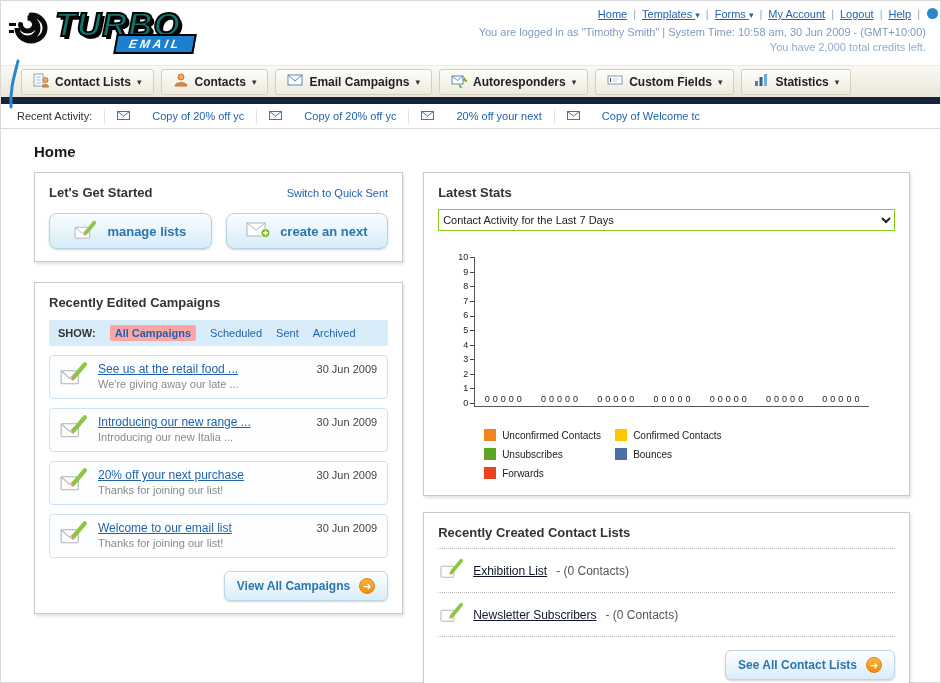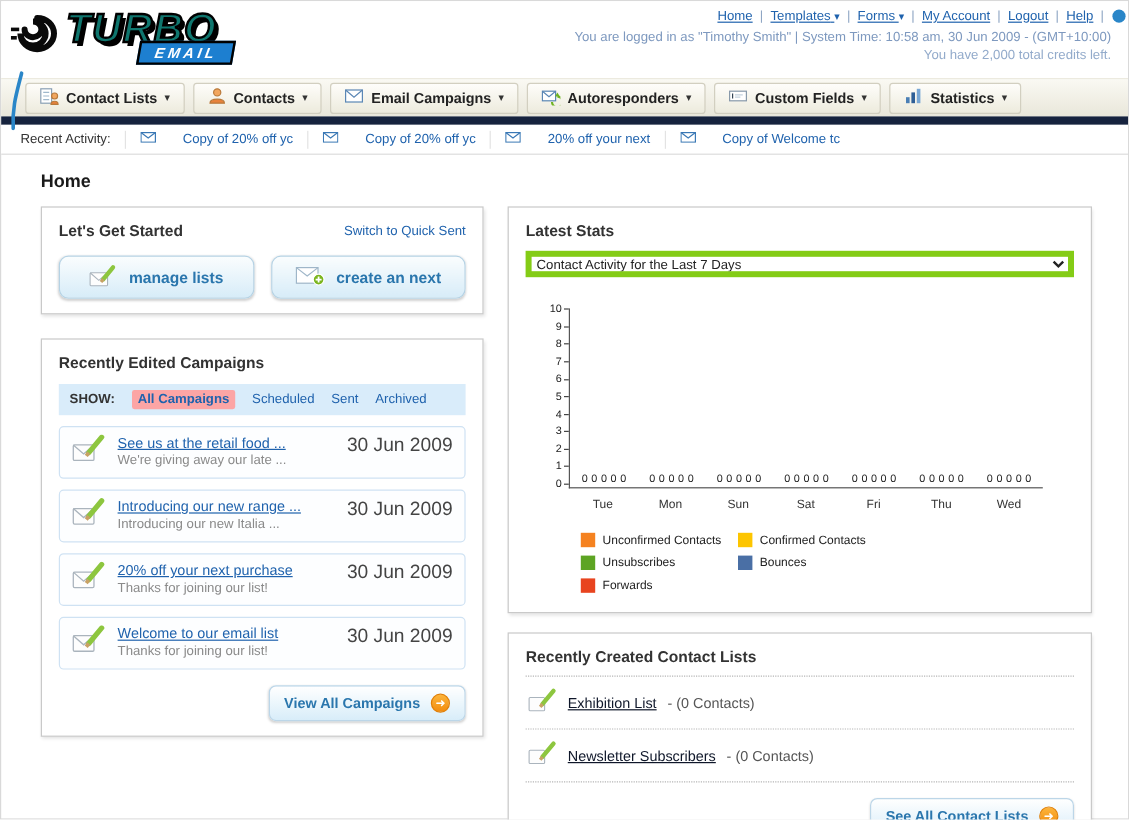--- a/index.html
+++ b/index.html
@@ -85,35 +85,35 @@
   .show-label { color:#333; font-weight:bold; }
   .filter-link { color:#1f62ad; cursor:pointer; }
   .filter-link.selected { font-weight:bold; background:#fca5a5; padding:2px 5px; border-radius:2px; }
   .campaign-row {
     margin-top:9px; border:1px solid #cfe2f3; border-radius:4px; background:#fdfeff;
     padding:6px 10px; display:flex; gap:10px; min-height:44px;
   }
   .camp-texts { display:flex; flex-direction:column; gap:2px; }
   .camp-title { font-size:12px; color:#1f62ad; text-decoration:underline; cursor:pointer; }
   .camp-sub { font-size:11px; color:#8a8a8a; }
-  .camp-date { margin-left:auto; font-size:16px; color:#444; padding-top:1px; }
+  .camp-date { margin-left:auto; font-size:11px; color:#444; padding-top:1px; }
   .btn-row { display:flex; justify-content:flex-end; margin-top:13px; }
   .pill-btn {
     display:inline-flex; align-items:center; gap:9px; padding:6px 12px;
     border:1px solid #bcd6e8; border-radius:6px; background:linear-gradient(#ffffff,#d8edf9);
     box-shadow:0 1px 2px rgba(0,0,0,0.18); color:#2a76ad; font-weight:bold; font-size:12px; cursor:pointer;
   }
   .circle-arrow {
     width:16px; height:16px; border-radius:50%; background:linear-gradient(#fcb53c,#f28c0e);
     color:#fff; font-size:10px; font-weight:bold; display:flex; align-items:center; justify-content:center;
     border:1px solid #e07f07;
   }
 
   
-  .stats-select { width:100%; margin-top:9px; font-size:11px; height:22px; border:5px solid #84cc16; color:#222; background:#fff; font-family:"Liberation Sans","DejaVu Sans",sans-serif; }
+  .stats-select { width:100%; margin-top:9px; font-size:11px; height:22px; border:1px solid #84cc16; color:#222; background:#fff; font-family:"Liberation Sans","DejaVu Sans",sans-serif; }
   .chart-wrap { margin:26px 26px 0 6px; }
   .chart-flex { display:flex; }
   .chart-y { width:30px; height:154px; display:flex; flex-direction:column; justify-content:space-between; align-items:flex-end; transform:translateY(-4px); }
   .ylab { font-size:9px; color:#222; line-height:8px; }
   .ylab::after { content:""; display:inline-block; width:4px; height:1px; background:#444; margin-left:2px; vertical-align:middle; }
   .chart-plot { flex:1; height:150px; border-left:1px solid #555; border-bottom:1px solid #555; display:flex; align-items:flex-end; }
   .cgroup { flex:1; display:flex; justify-content:center; gap:3px; padding-bottom:2px; }
   .cval { font-size:9px; color:#222; line-height:9px; }
   .chart-x { display:flex; margin-left:30px; margin-top:4px; }
   .xlab { flex:1; text-align:center; font-size:10px; color:#333; }
@@ -433,29 +433,20 @@
                   </div>
                   <div class="cgroup">
                     <span class="cval">0</span>
                     <span class="cval">0</span>
                     <span class="cval">0</span>
                     <span class="cval">0</span>
                     <span class="cval">0</span>
                   </div>
                 </div>
             </div>
-            <div class="chart-x">
-                <div class="xlab">Tue</div>
-                <div class="xlab">Mon</div>
-                <div class="xlab">Sun</div>
-                <div class="xlab">Sat</div>
-                <div class="xlab">Fri</div>
-                <div class="xlab">Thu</div>
-                <div class="xlab">Wed</div>
-              </div>
             <div class="legend">
                 <div class="legend-item">
                   <span class="swatch" style="background: rgb(245, 130, 32);"></span>
                   <span>Unconfirmed Contacts</span>
                 </div>
                 <div class="legend-item">
                   <span class="swatch" style="background: rgb(253, 197, 0);"></span>
                   <span>Confirmed Contacts</span>
                 </div>
                 <div class="legend-item">

